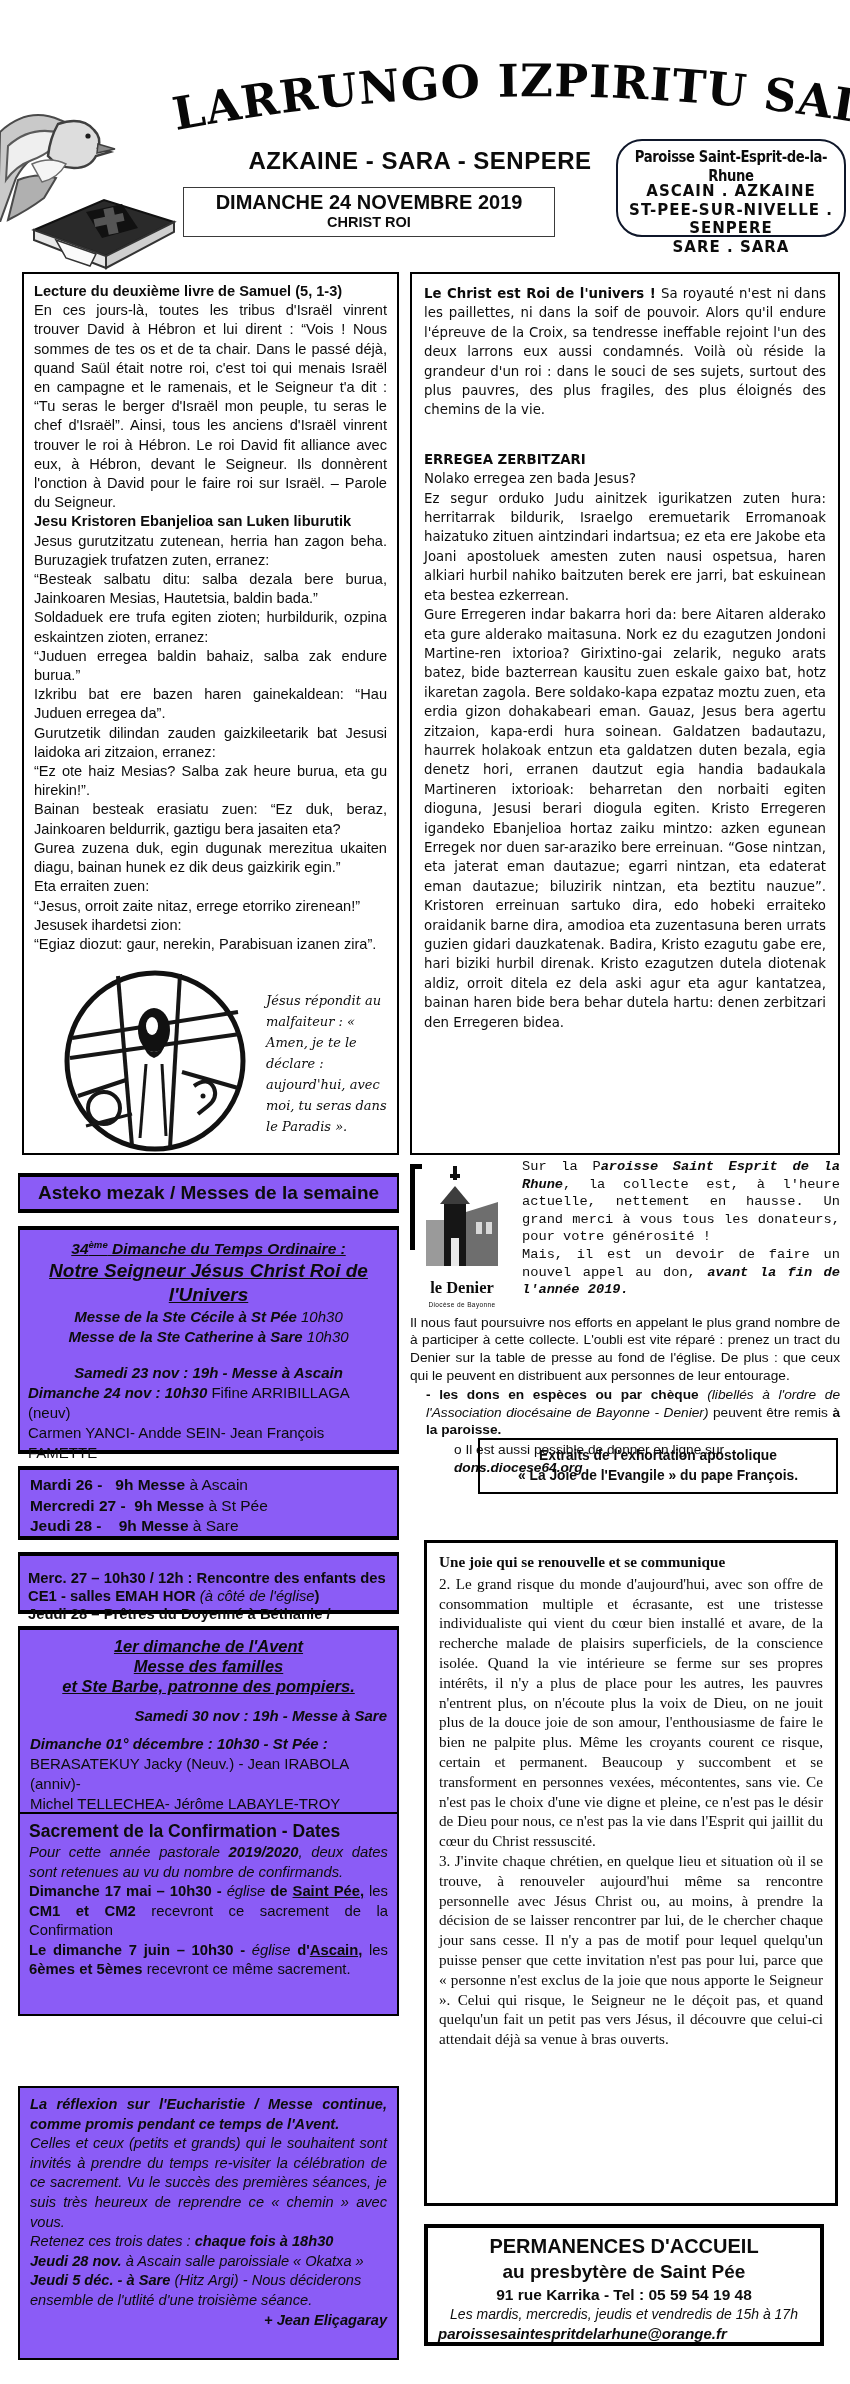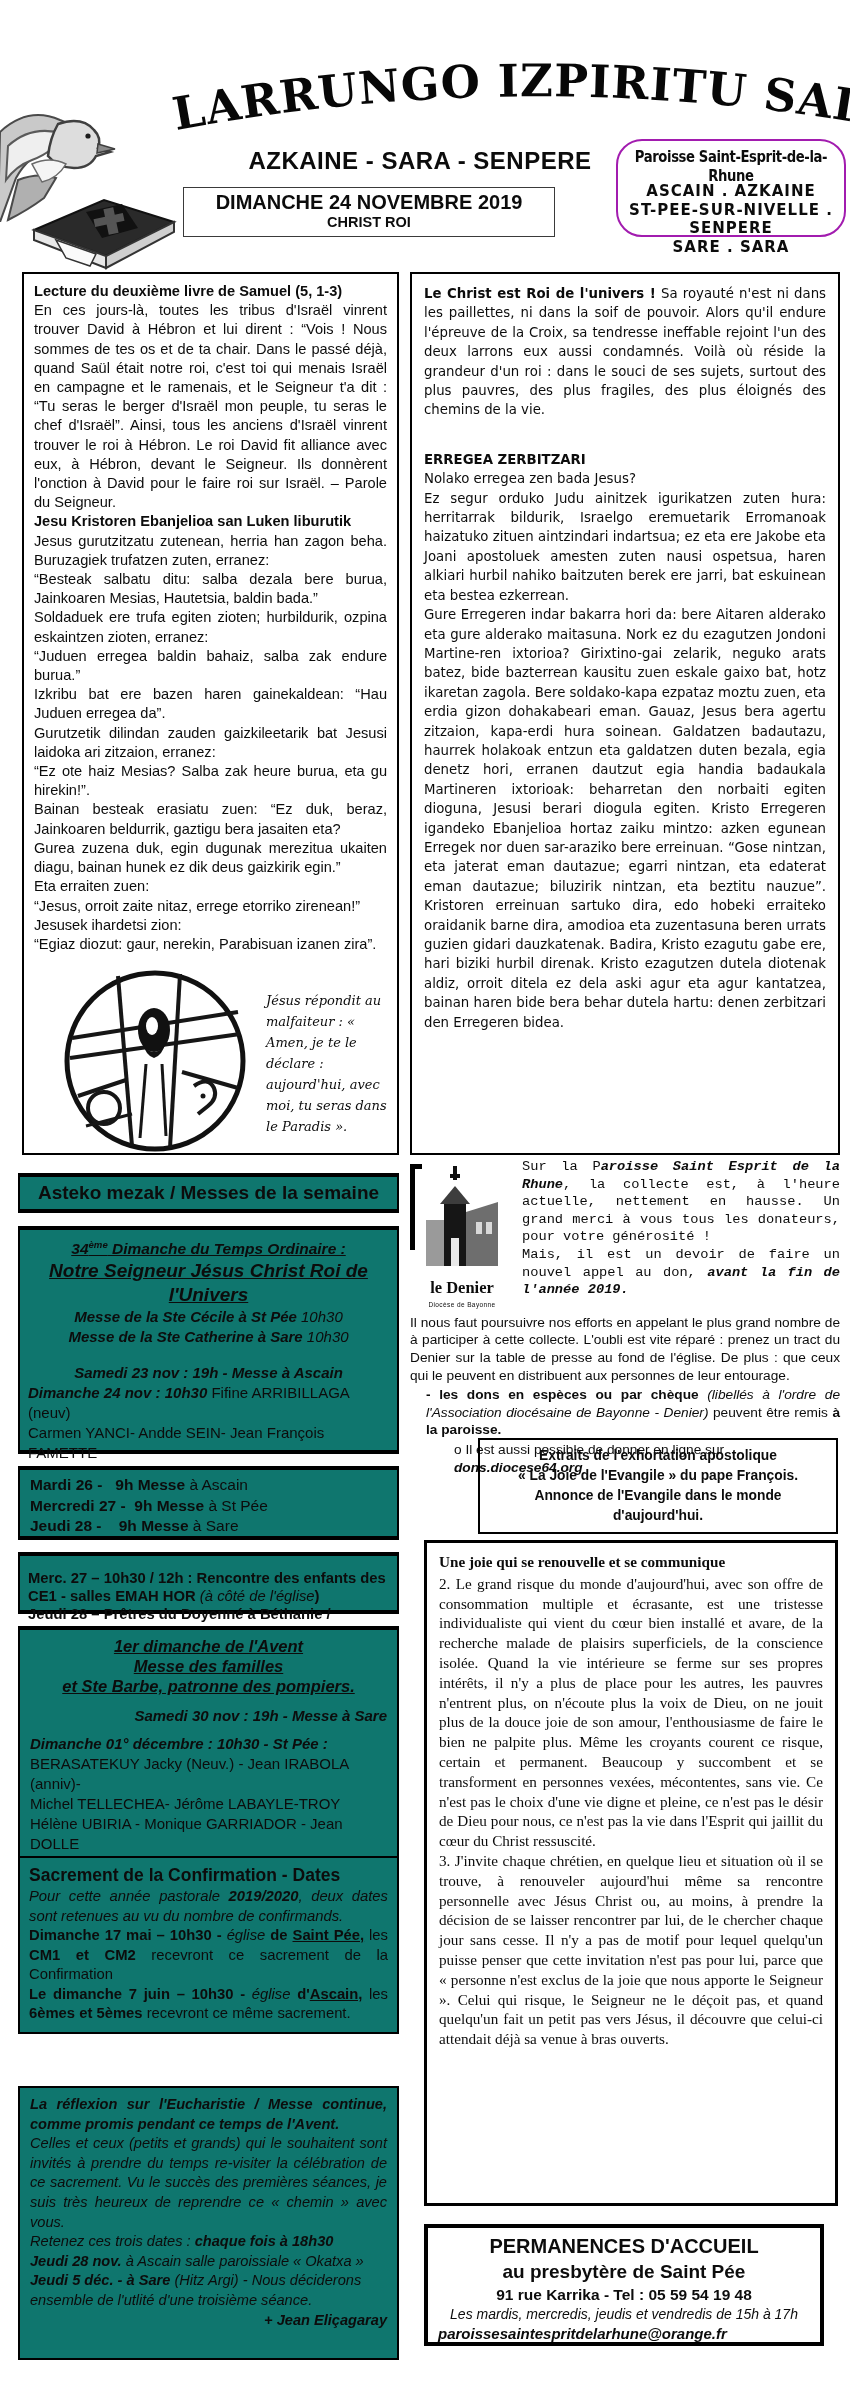--- a/index.html
+++ b/index.html
@@ -13,44 +13,44 @@
   .ctr { text-align:center; }
   .rt { text-align:right; }
   .just { text-align:justify; }
 
   
   #masthead-title { left:168px; top:34px; width:682px; height:110px; }
   #subtitle { left:225px; top:147px; width:390px; font-size:24px; font-weight:bold; letter-spacing:.5px; }
   #date-box { left:183px; top:187px; width:372px; height:50px; border:1px solid #3a3a3a; padding-top:3px; }
   #date-box .l1 { font-size:20px; font-weight:bold; }
   #date-box .l2 { font-size:14.5px; font-weight:bold; }
-  #parish-box { left:616px; top:139px; width:230px; height:98px; border:2px solid #a21caf; border-radius:26px; padding-top:10px; font-family:"DejaVu Sans",sans-serif; }
+  #parish-box { left:616px; top:139px; width:230px; height:98px; border:2px solid #0f172a; border-radius:26px; padding-top:10px; font-family:"DejaVu Sans",sans-serif; }
   #parish-box .nm { font-size:13.2px; font-weight:bold; transform:scaleY(1.25); letter-spacing:-0.4px; }
   #parish-box .ln { font-size:15px; font-weight:bold; letter-spacing:1px; margin-top:1px; }
 
   
   #reading-box { left:22px; top:272px; width:377px; height:883px; border:2px solid #000; padding:8px 10px 6px 10px; font-size:14.6px; line-height:19.2px; }
   #reading-box .hd { font-weight:bold; }
   #homily-box { left:410px; top:272px; width:430px; height:883px; border:2px solid #000; padding:10px 12px; font-family:"DejaVu Sans",sans-serif; font-size:13.3px; line-height:19.4px; }
   #homily-box .gap { height:30px; }
 
   .medallion-row { display:flex; margin-top:14px; align-items:flex-start; }
   #crucifix-img { margin-left:28px; flex:0 0 auto; }
   #crucifix-caption { margin-left:18px; margin-top:22px; width:132px; font-family:"DejaVu Serif",serif; font-style:italic; font-size:13px; line-height:21px; text-align:left; }
 
   
-  .lbox { left:18px; width:381px; border:2px solid #000; border-top-width:4px; border-bottom-width:4px; background:#0f766e; }
+  .lbox { left:18px; width:381px; border:2px solid #000; border-top-width:4px; border-bottom-width:4px; background:#8b5cf6; }
   #asteko-bar { top:1173px; height:40px; font-size:19px; font-weight:bold; line-height:32px; text-align:center; }
   #masses-box { top:1226px; height:228px; padding:5px 8px; font-size:15px; line-height:20px; }
   #masses-box .t1 { font-size:15.5px; }
   #masses-box .t2 { font-size:19px; line-height:24px; }
   #week-box { top:1466px; height:74px; padding:5px 10px; font-size:15.5px; line-height:20.5px; }
   #merc-box { top:1552px; height:62px; padding:13px 8px; font-size:14.8px; line-height:18.2px; }
   #avent-box { top:1626px; height:262px; padding:6px 10px; font-size:15px; line-height:20px; }
-  #confirm-box { top:1856px; height:178px; padding:5px 9px; font-size:14.8px; line-height:19.5px; border-width:2px; }
+  #confirm-box { top:1812px; height:204px; padding:5px 9px; font-size:14.8px; line-height:19.5px; border-width:2px; }
   #confirm-box .ti { font-size:17.5px; line-height:24px; }
   #reflex-box { top:2086px; height:274px; padding:7px 10px; font-size:14.6px; line-height:19.6px; border-width:2px; }
 
   
   #denier-sec { left:410px; top:1158px; width:430px; font-size:13.7px; line-height:17.6px; }
   #denier-row { display:flex; }
   #denier-logo { flex:0 0 104px; text-align:center; position:relative; padding-top:2px; }
   #denier-logo .bracket { position:absolute; left:0; top:6px; width:12px; height:86px; border-left:5px solid #000; border-top:5px solid #000; }
   #denier-logo .dn { font-family:"Liberation Serif",serif; font-weight:bold; font-size:16.5px; margin-top:2px; }
   #denier-logo .dio { font-size:6.5px; letter-spacing:.4px; }
@@ -256,21 +256,20 @@
       </div>
     </div>
     <div class="just">Il nous faut poursuivre nos efforts en appelant le plus grand nombre de à participer à cette collecte. L'oubli est vite réparé : prenez un tract du Denier sur la table de presse au fond de l'église. De plus : que ceux qui le peuvent en distribuent aux personnes de leur entourage.</div>
     <div class="blt just"><span class="b">-   les dons en espèces ou par chèque </span><span class="i">(libellés à l'ordre de l'Association diocésaine de Bayonne - Denier)</span><span> peuvent être remis </span><span class="b">à la paroisse.</span></div>
     <div class="blt2"><span>o   Il est aussi possible de donner en ligne sur </span><span class="b i">dons.diocese64.org</span></div>
   </div>
 
   <div class="abs ctr" id="extraits-box">
     <div>Extraits de l'exhortation apostolique</div>
     <div>« La Joie de l'Evangile » du pape François.</div>
-    <div>Annonce de l'Evangile dans le monde d'aujourd'hui.</div>
   </div>
 
   <div class="abs just" id="joie-box">
     <div class="hd">Une joie qui se renouvelle et se communique</div>
     <div>2. Le grand risque du monde d'aujourd'hui, avec son offre de consommation multiple et écrasante, est une tristesse individualiste qui vient du cœur bien installé et avare, de la recherche malade de plaisirs superficiels, de la conscience isolée. Quand la vie intérieure se ferme sur ses propres intérêts, il n'y a plus de place pour les autres, les pauvres n'entrent plus, on n'écoute plus la voix de Dieu, on ne jouit plus de la douce joie de son amour, l'enthousiasme de faire le bien ne palpite plus. Même les croyants courent ce risque, certain et permanent. Beaucoup y succombent et se transforment en personnes vexées, mécontentes, sans vie. Ce n'est pas le choix d'une vie digne et pleine, ce n'est pas le désir de Dieu pour nous, ce n'est pas la vie dans l'Esprit qui jaillit du cœur du Christ ressuscité.</div>
     <div>3. J'invite chaque chrétien, en quelque lieu et situation où il se trouve, à renouveler aujourd'hui même sa rencontre personnelle avec Jésus Christ ou, au moins, à prendre la décision de se laisser rencontrer par lui, de le chercher chaque jour sans cesse. Il n'y a pas de motif pour lequel quelqu'un puisse penser que cette invitation n'est pas pour lui, parce que « personne n'est exclus de la joie que nous apporte le Seigneur ». Celui qui risque, le Seigneur ne le déçoit pas, et quand quelqu'un fait un petit pas vers Jésus, il découvre que celui-ci attendait déjà sa venue à bras ouverts.</div>
   </div>
 
   <div class="abs ctr" id="perm-box">
     <div class="p1">PERMANENCES D'ACCUEIL</div>

